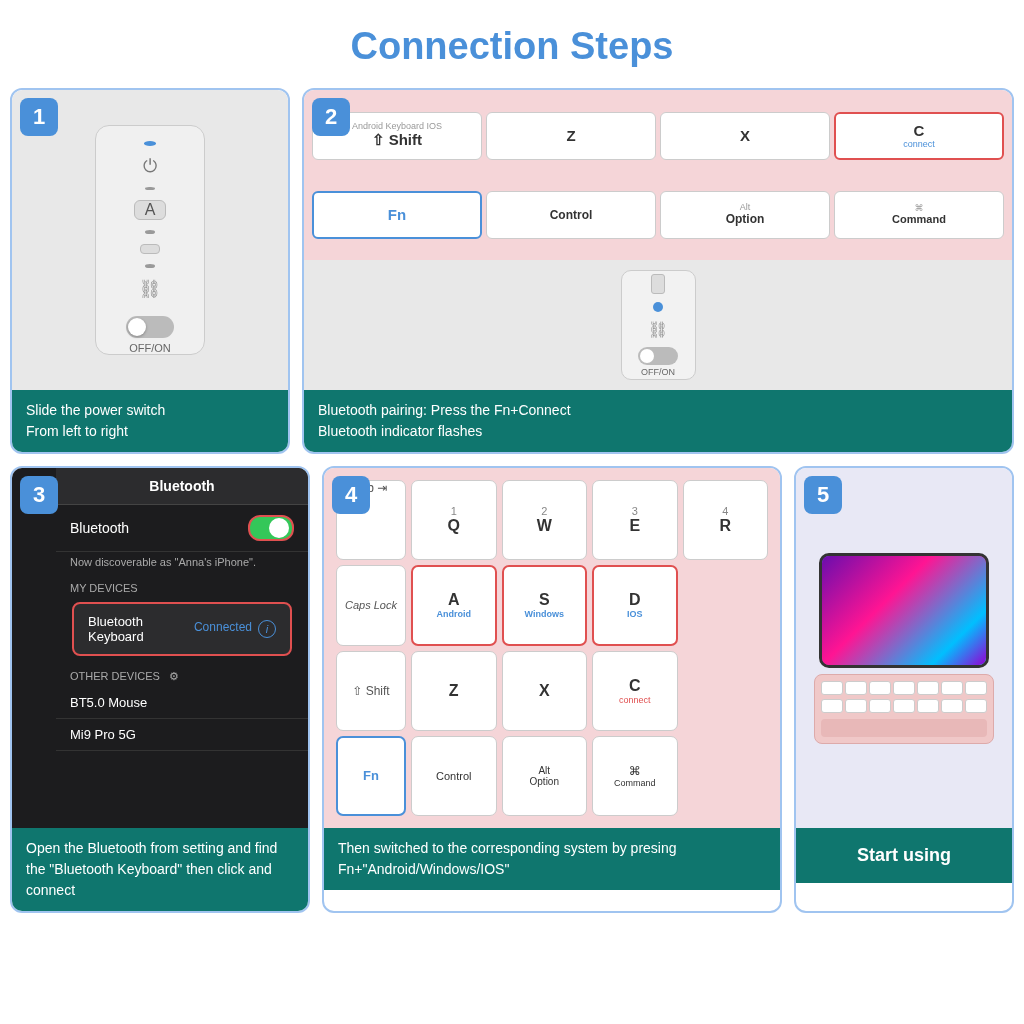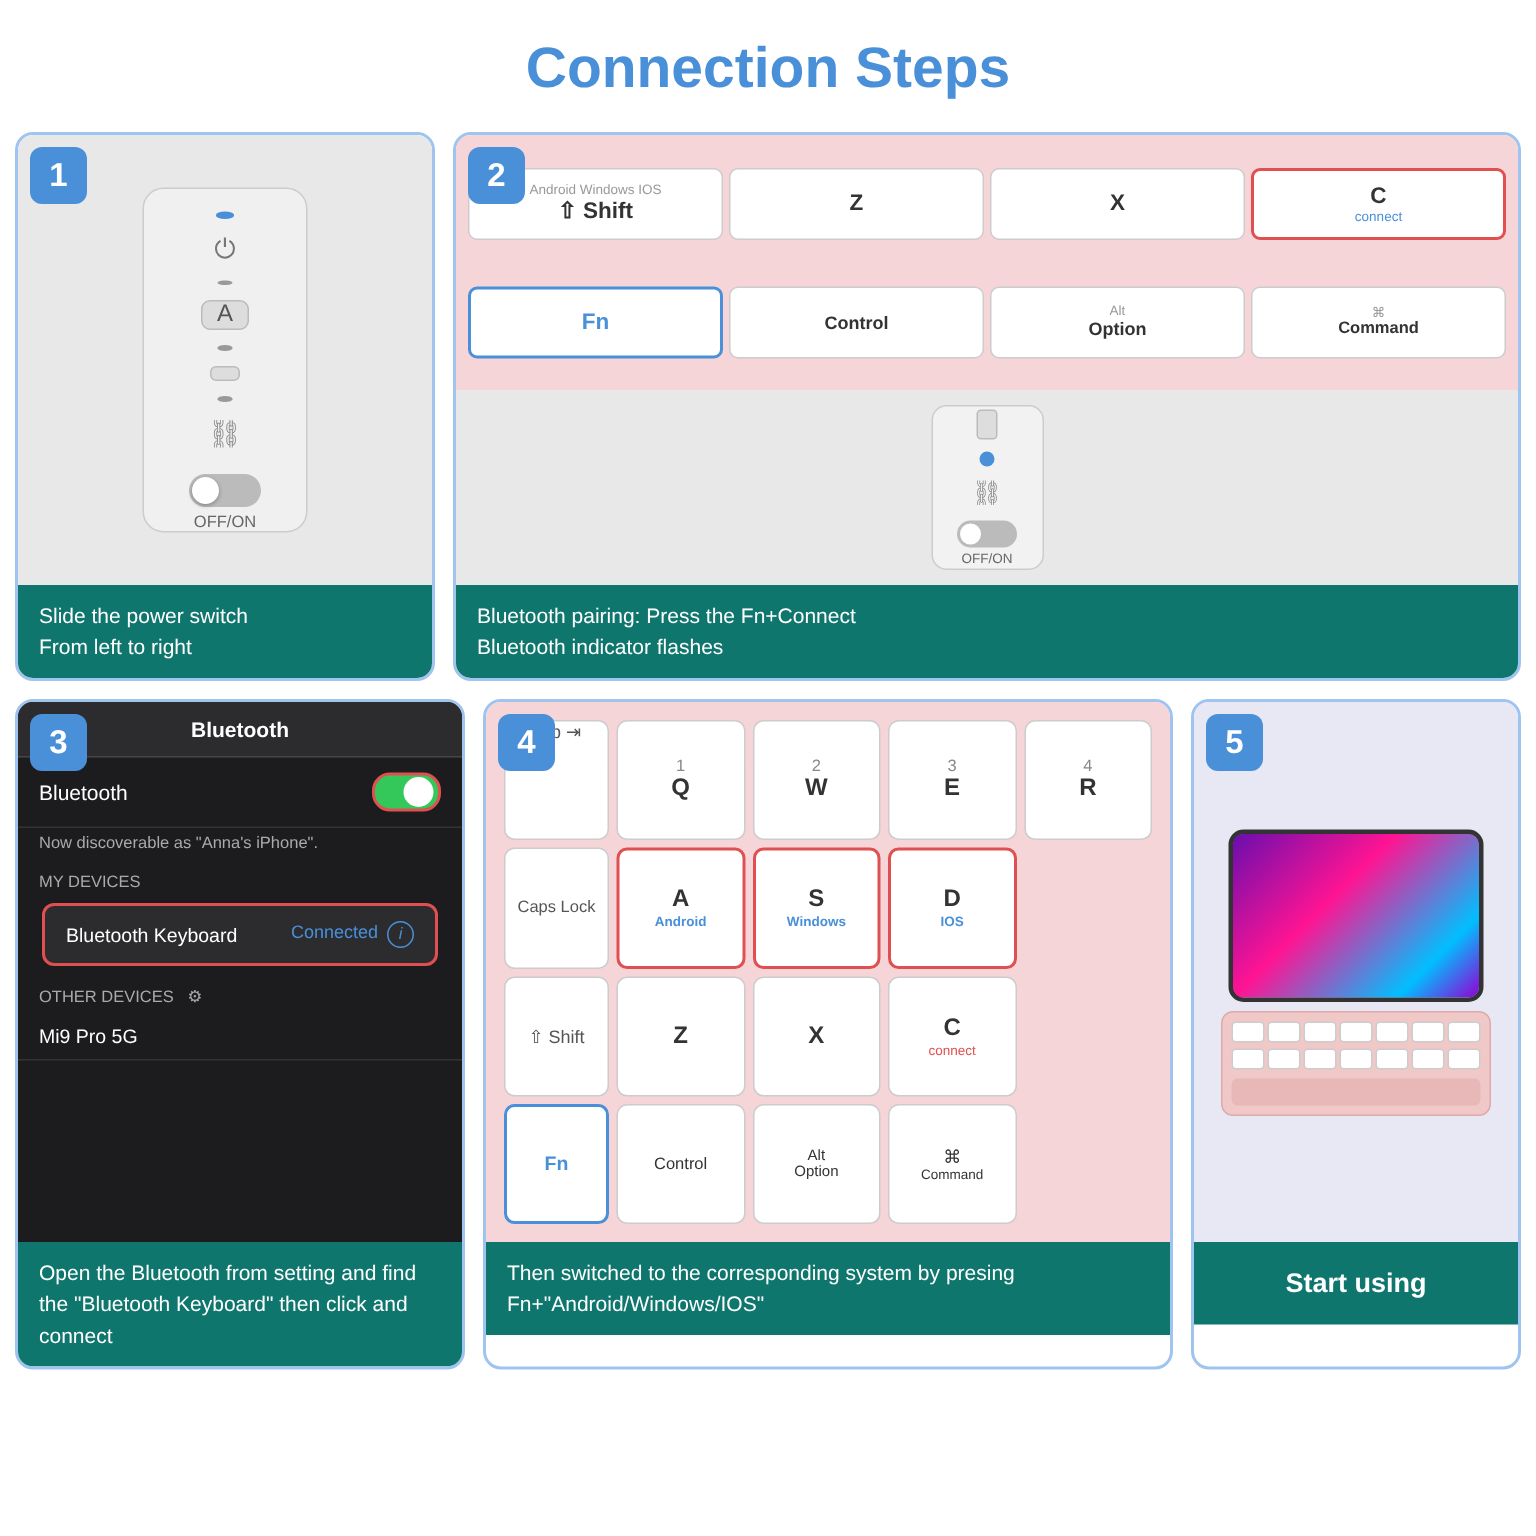--- a/index.html
+++ b/index.html
@@ -212,20 +212,21 @@
 
     
     .step3-card {
       width: 300px;
     }
     .step3-content {
       background: #1c1c1e;
       height: 360px;
       display: flex;
       flex-direction: column;
+      padding-left: 44px;
     }
     .bt-header {
       background: #2c2c2e;
       padding: 10px 14px;
       color: white;
       font-size: 14px;
       font-weight: bold;
       text-align: center;
       border-bottom: 1px solid #444;
     }
@@ -302,21 +303,21 @@
     .key4 .k-letter { font-size: 16px; font-weight: bold; }
     .key4 .k-sub { font-size: 9px; color: #4a90d9; font-weight: bold; }
     .key4 .k-sub-red { font-size: 9px; color: #e05050; }
     .key4.highlight-red { border: 2px solid #e05050; }
     .key4-tab {
       background: white; border-radius: 7px; border: 1px solid #ccc;
       display: flex; align-items: flex-start; justify-content: center; font-size: 12px; color: #555;
     }
     .key4-capslock {
       background: white; border-radius: 7px; border: 1px solid #ccc;
-      display: flex; align-items: center; justify-content: center; font-size: 11px; color: #555;
+      display: flex; align-items: center; justify-content: center; font-size: 11px; color: #555; font-style: italic;
     }
     .key4-shift {
       background: white; border-radius: 7px; border: 1px solid #ccc;
       display: flex; align-items: center; justify-content: center; font-size: 12px; color: #555;
     }
     .key4-fn {
       background: white; border-radius: 7px; border: 2px solid #4a90d9;
       display: flex; align-items: center; justify-content: center; font-size: 13px; color: #4a90d9; font-weight: bold;
     }
 
@@ -424,21 +425,21 @@
     </div>
   </div>
 
   <div class="step-card step2-card" style="flex:1;">
     <div class="step-number-badge">2</div>
     <div class="step2-content">
 
       <div class="step2-top">
 
         <div class="kbd-key">
-          <span class="key-top-label">Android Windows IOS</span>
+          <span class="key-top-label">Android Keyboard IOS</span>
           <span class="key-main">⇧ Shift</span>
         </div>
         <div class="kbd-key">
           <span class="key-main">Z</span>
         </div>
         <div class="kbd-key">
           <span class="key-main">X</span>
         </div>
         <div class="kbd-key highlight-red">
           <span class="key-main">C</span>
@@ -502,20 +503,21 @@
           <div class="bt-connected-wrap">
             <span class="bt-connected-text">Connected</span>
             <div class="bt-info-circle">i</div>
           </div>
         </div>
       </div>
       <div class="bt-other-section">
         <span>OTHER DEVICES</span>
         <span class="bt-other-loading">⚙</span>
       </div>
+      <div class="bt-other-device">BT5.0 Mouse</div>
       <div class="bt-other-device">Mi9 Pro 5G</div>
     </div>
     <div class="step-caption">
       <span>Open the Bluetooth from setting and find the "Bluetooth Keyboard" then click and connect</span>
     </div>
   </div>
 
   <div class="step-card step4-card" style="flex:1;">
     <div class="step-number-badge">4</div>
     <div class="step4-content">

